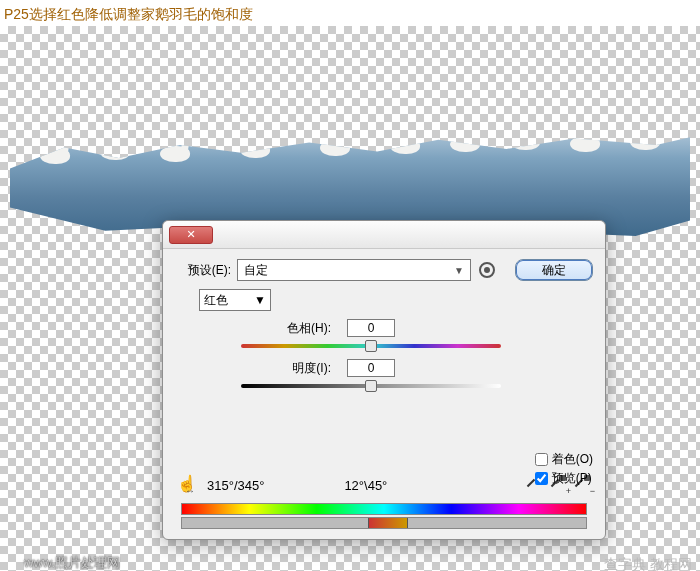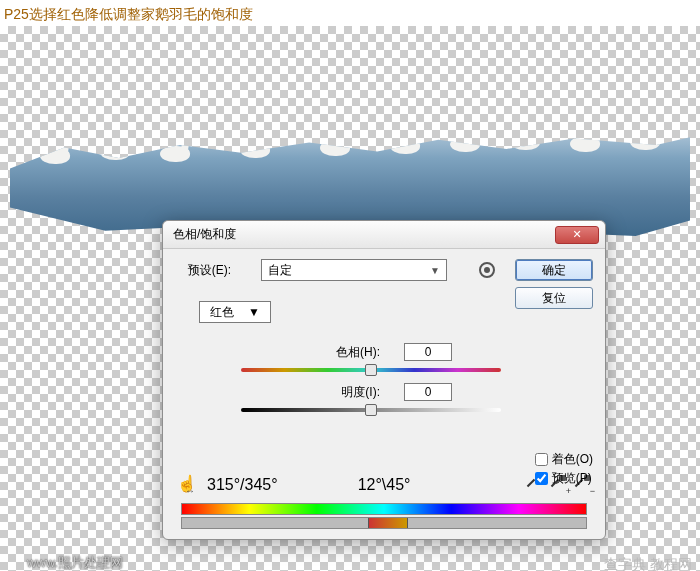--- a/index.html
+++ b/index.html
@@ -36,74 +36,74 @@
     border-radius: 6px 6px 0 0;
     display: flex; align-items: center; padding: 0 6px;
   }
   .titlebar .title { flex: 1; font-size: 12px; padding-left: 4px; }
   .titlebar .close-btn {
     width: 44px; height: 18px; background: linear-gradient(#e07b78,#c74a45);
     border: 1px solid #a33; border-radius: 3px; display:flex; align-items:center; justify-content:center;
     color:#fff; font-size:11px; cursor:pointer;
   }
   .dialog-body { position: absolute; top: 28px; left: 0; right: 0; bottom: 0; padding: 10px 12px; }
-  .row { display:flex; align-items:center; margin-bottom:20px;gap:24px; }
+  .row { display:flex; align-items:center; margin-bottom:8px; }
   .row label.lbl { width: 56px; text-align: right; display:inline-block; }
   .preset-select {
     flex: 1; height: 22px; border: 1px solid #7a7a7a; background:#fff;
     display:flex; align-items:center; padding:0 6px; justify-content:space-between; margin-left:6px;
   }
   .preset-select .arrow { font-size:10px; color:#555; }
   .gear { margin-left:8px; width:16px; height:16px; position:relative; }
   .gear::before { content:""; position:absolute; inset:0; border:2px solid #555; border-radius:50%; }
   .gear::after { content:""; position:absolute; top:5px; left:5px; width:6px; height:6px; background:#555; border-radius:50%; }
   .right-btns { position:absolute; right:12px; top:10px; width:78px; }
   .ps-btn {
     display:block; width:78px; height:22px; margin-bottom:6px;
     border:1px solid #6b88a5; border-radius:3px;
     background:linear-gradient(#fdfdff,#e4ecf5);
     font-size:12px; text-align:center; line-height:20px; cursor:pointer;
   }
-  .ps-btn.primary { box-shadow: 0 0 0 1px #4d7bbf inset; background:linear-gradient(#eaf3ff,#cfe2f8); }
+  .ps-btn.primary { box-shadow: 0 0 0 1px #4d7bbf inset; background:linear-gradient(#eaf3ff,#cfe2f8);border-radius:8px; }
   .channel-select {
     width:72px; height:22px; border:1px solid #7a7a7a; background:#fff;
-    display:flex; align-items:center; justify-content:space-between; padding:0 10px; margin-left:24px;
+    display:flex; align-items:center; justify-content:space-between; padding:0 4px; margin-left:24px;
   }
   .sliders { margin-left:66px; margin-top:4px; width:260px; }
   .slider-row { margin-bottom:6px; }
-  .slider-label { display:flex; justify-content:center; gap:24px; align-items:center; }
+  .slider-label { display:flex; justify-content:flex-start; gap:16px; align-items:center; }
   .slider-label span.lab { width:90px; text-align:right; }
   .numbox { width:48px; height:18px; border:1px solid #7a7a7a; background:#fff; text-align:center; line-height:16px; font-size:12px; }
   .numbox.selected { background:#2e71d6; color:#fff; }
   .track-wrap { margin-top:2px; height:14px; position:relative; }
   .track { position:absolute; top:5px; left:0; right:0; height:4px; border-radius:2px; }
   .hue-grad { background: linear-gradient(to right, #c33, #c90, #3c3, #3cc, #33c, #c3c, #c33); }
   .sat-grad { background: linear-gradient(to right, #888, #a04040, #d22); }
   .light-grad { background: linear-gradient(to right, #000, #888, #fff); }
   .thumb { position:absolute; top:1px; width:12px; height:12px; background:#e8e8e8; border:1px solid #666; border-radius:2px; transform:translateX(-50%); }
   .bottom-row { position:absolute; left:12px; bottom:42px; right:12px; height:24px; display:flex; align-items:center; }
   .hand-icon { width:22px; height:22px; border:0; margin-right:10px; position:relative; }
   .hand-icon::before { content:"☝"; font-size:16px; color:#555; position:absolute; left:2px; top:0; }
   .hand-icon::after { content:"↔"; font-size:10px; color:#555; position:absolute; left:10px; top:10px; }
-  .deg { font-size:16px; }
+  .deg { font-size:13px; }
   .droppers { margin-left:auto; display:flex; gap:6px; }
   .dropper { width:18px; height:18px; position:relative; }
   .dropper::before { content:""; position:absolute; left:3px; top:2px; width:2px; height:10px; background:#333; transform:rotate(45deg); }
   .dropper::after { content:""; position:absolute; left:9px; top:-1px; width:6px; height:6px; background:#555; border-radius:1px; }
   .dropper.plus::before { background:#333; }
   .dropper.plus .pm, .dropper.minus .pm { position:absolute; right:-2px; bottom:-2px; font-size:9px; color:#333; }
   .checks { position:absolute; right:12px; bottom:52px; font-size:12px; }
   .checks label { display:flex; align-items:center; gap:4px; margin-top:2px; }
   .checks input { width:13px; height:13px; }
   .hue-strip-wrap { position:absolute; left:18px; right:18px; bottom:10px; }
   .hue-strip { height:12px; background:linear-gradient(to right,#f00,#ff0,#0f0,#0ff,#00f,#f0f,#f00); border:1px solid #888; }
   .range-bar { height:12px; background:#bbb; margin-top:2px; position:relative; border:1px solid #888; }
   .range-sel { position:absolute; top:0; bottom:0; left:46%; width:10%; background:linear-gradient(to right,#c33,#c90); border-left:1px solid #555; border-right:1px solid #555; }
   .wm { position:absolute; font-size:12px; color:rgba(200,200,200,0.8); }
-  .wm-left { left:6px; top:528px; font-size:13px; color:#ccc; text-shadow:0 0 2px #000;padding-left:21px; }
+  .wm-left { left:24px; top:528px; font-size:13px; color:#ccc; text-shadow:0 0 2px #000; }
   .wm-site { right:8px; top:530px; color:#bbb; font-size:14px; }
 </style>
 </head>
 <body>
 
 <div class="caption">P25选择红色降低调整家鹅羽毛的饱和度</div>
 
 <div class="canvas-area">
   <div class="geese-strip">
     <div class="goose" style="top:34px; left:30px">
@@ -153,30 +153,28 @@
       </div>
     <div class="goose" style="top:20px; left:620px">
         <div class="body"></div>
         <div class="neck"></div>
         <div class="beak"></div>
       </div>
   </div>
 
   <div class="dialog">
     <div class="titlebar">
-      <span class="title">色相/饱和度</span>
       <div class="close-btn">
         <span>✕</span>
       </div>
     </div>
 
     <div class="dialog-body">
       <div class="right-btns">
         <div class="ps-btn primary">确定</div>
-        <div class="ps-btn">复位</div>
       </div>
 
       <div class="row" style="width:320px">
         <label class="lbl">预设(E):</label>
         <div class="preset-select">
           <span>自定</span>
           <span class="arrow">▼</span>
         </div>
         <div class="gear"></div>
       </div>

